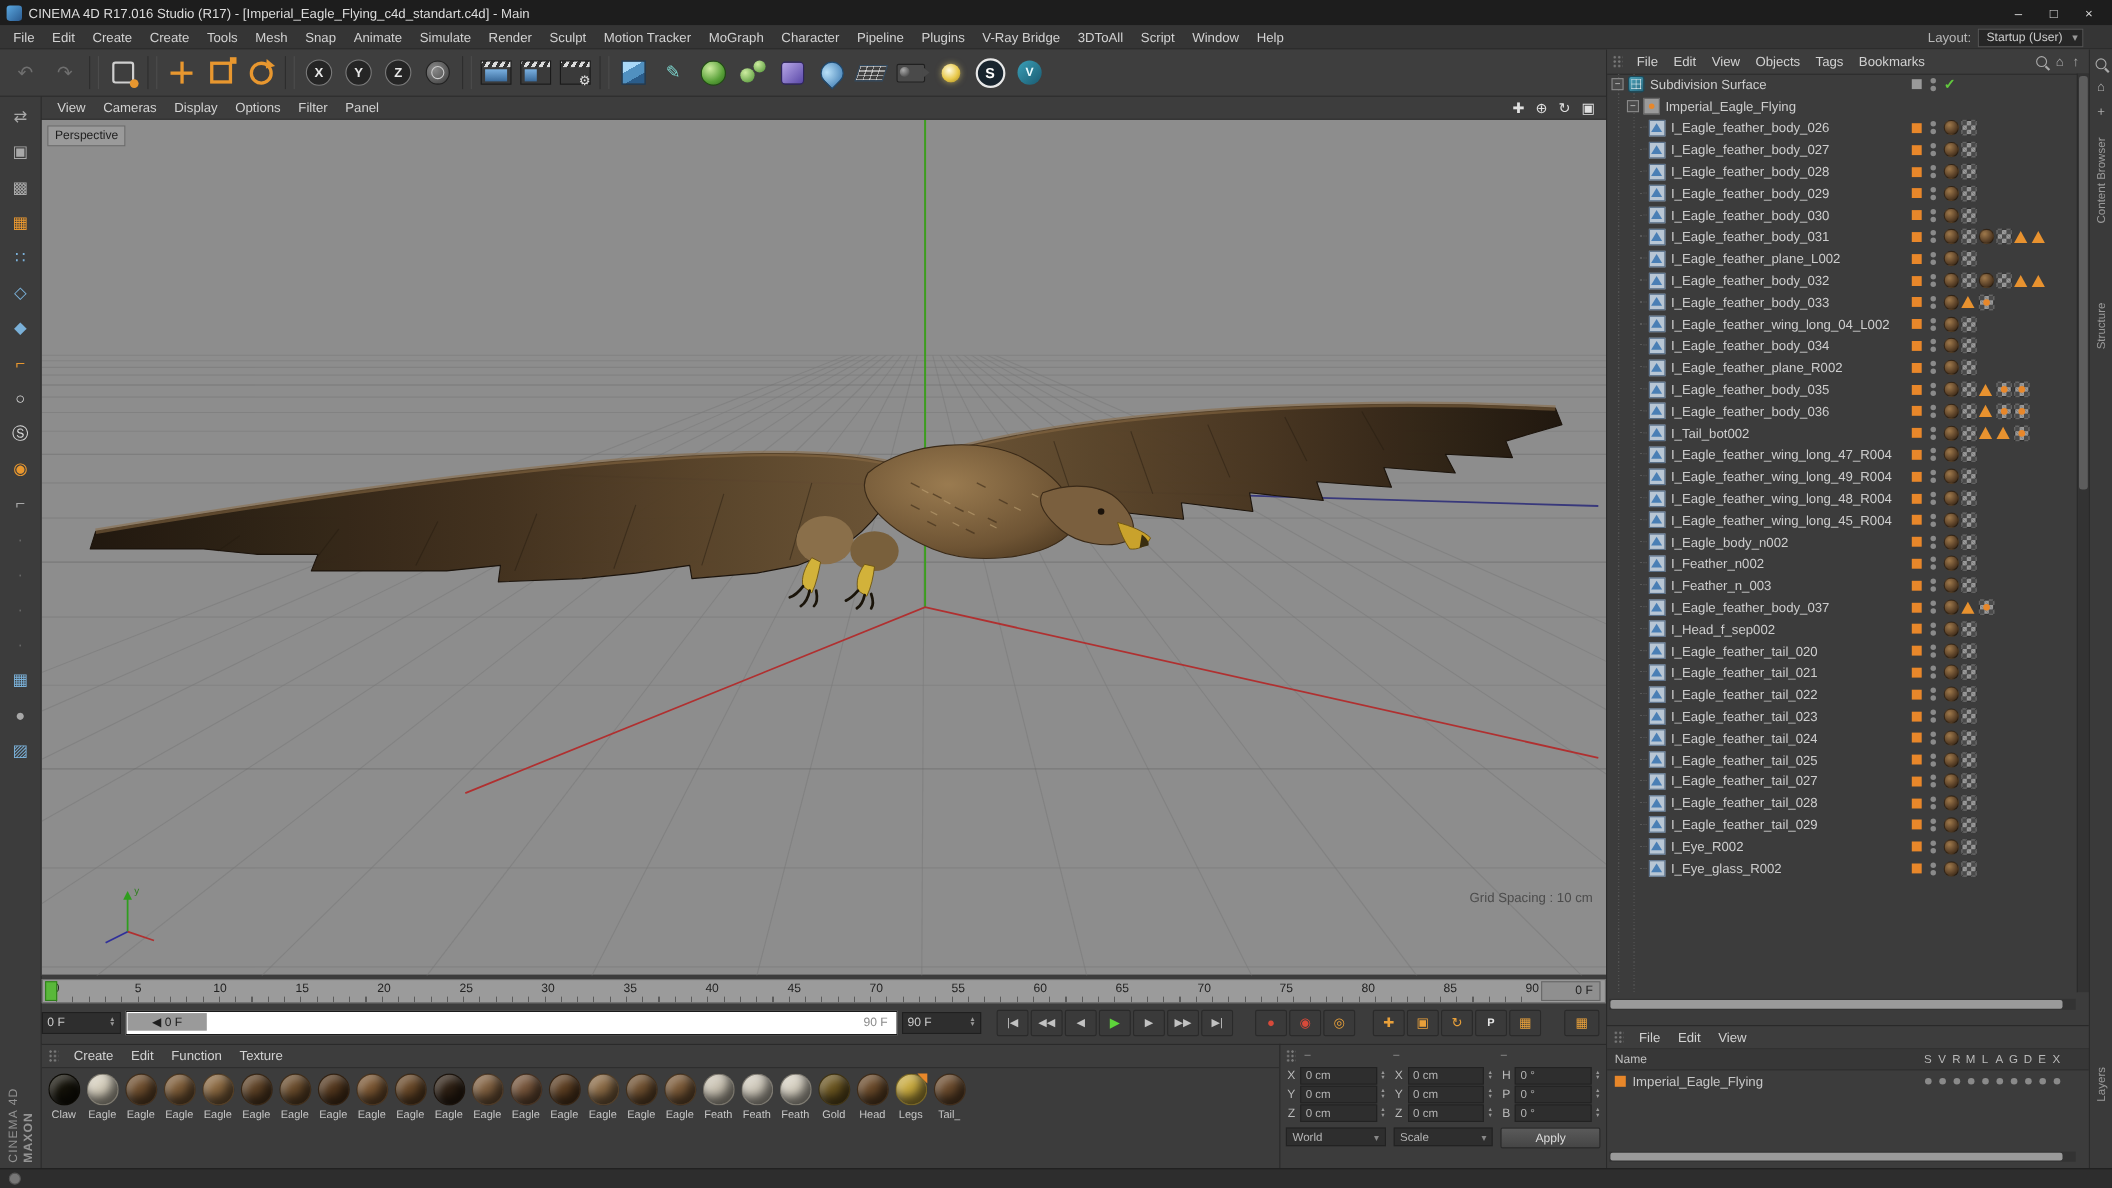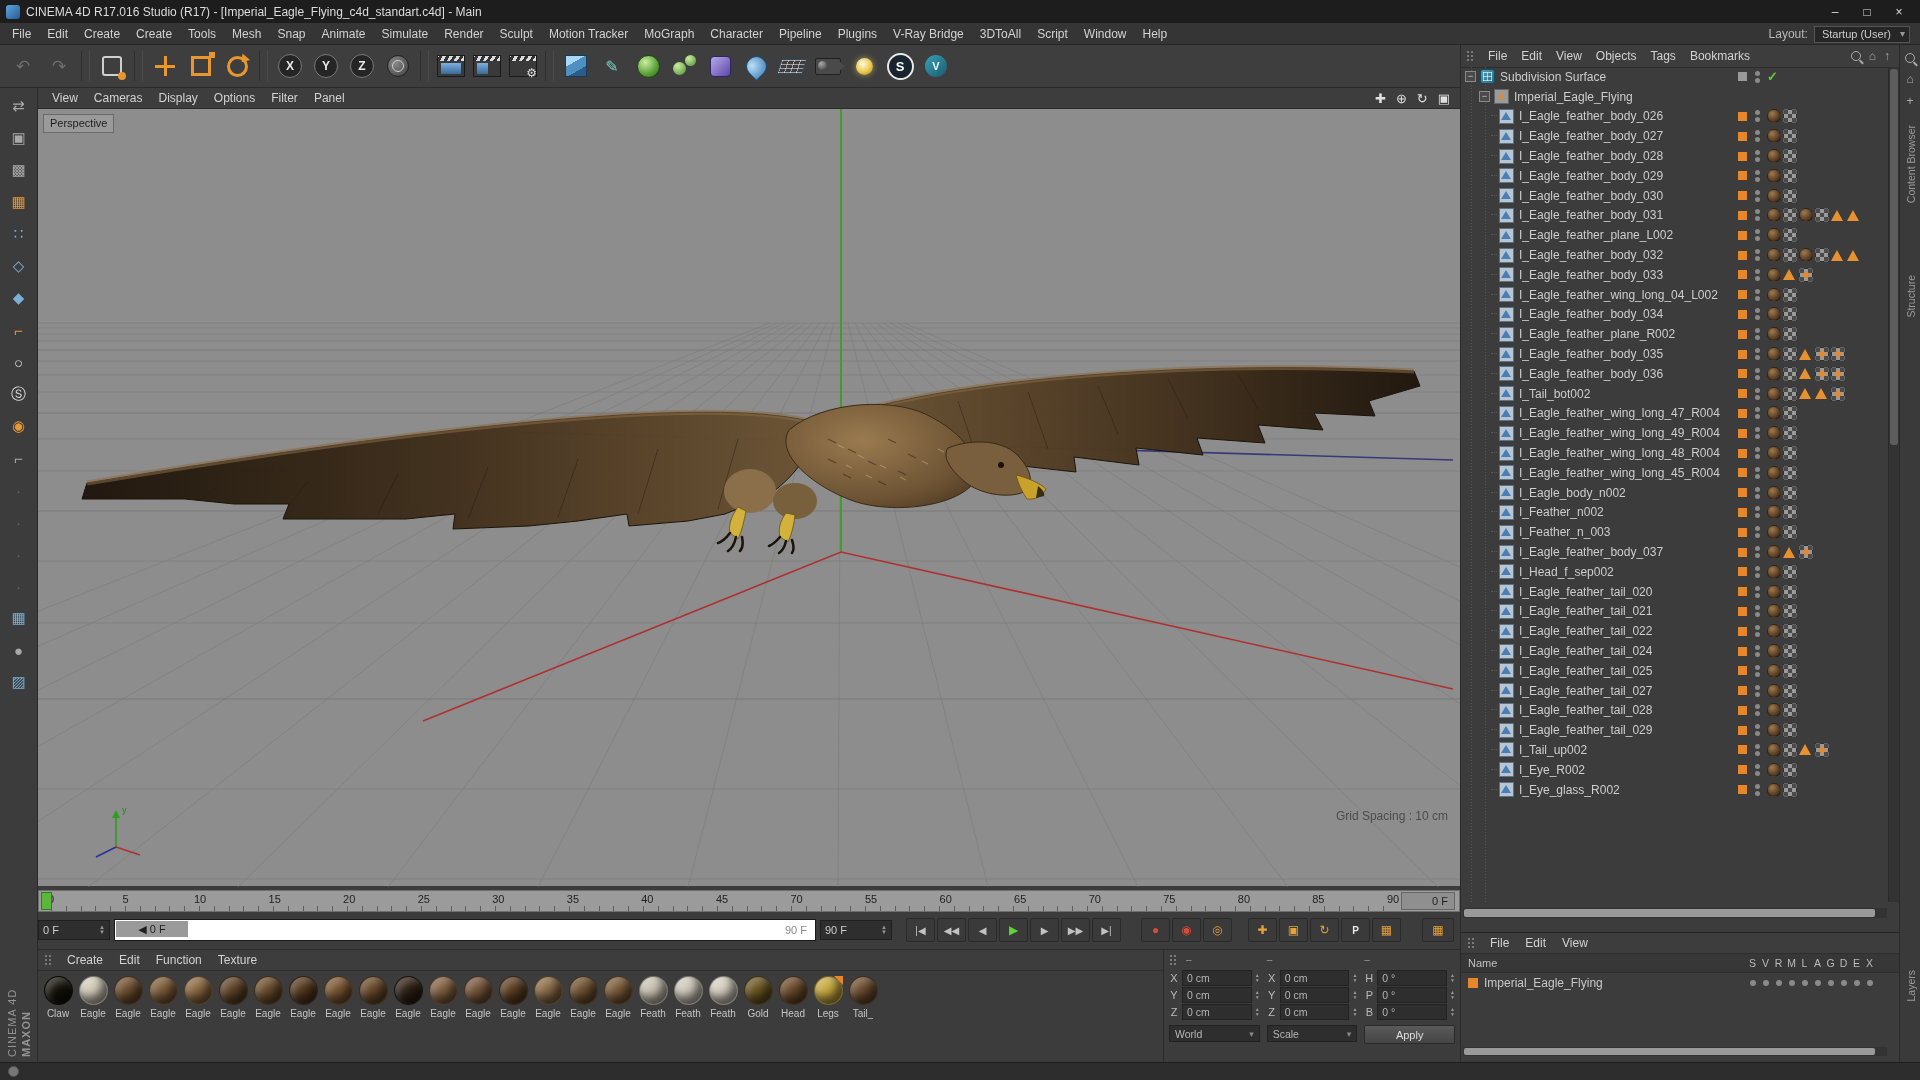--- a/index.html
+++ b/index.html
@@ -10,21 +10,21 @@
   
   .titlebar{position:absolute;left:0;top:0;width:100%;height:23px;background:#1d1d1d;display:flex;align-items:center;padding:0 6px;box-sizing:border-box;gap:6px}
   .app-ico{width:14px;height:14px;background:linear-gradient(135deg,#5aa8e0,#2a5a90);border-radius:3px;flex:none}
   .title-text{color:#dcdcdc;font-size:12px;white-space:nowrap}
   .win-controls{margin-left:auto;display:flex;gap:2px}
   .win-btn{width:30px;height:20px;display:flex;align-items:center;justify-content:center;color:#ddd;font-size:12px}
 
   
   .menubar{position:absolute;left:0;top:23px;width:100%;height:22px;background:#353535;border-bottom:1px solid #262626;display:flex;align-items:center;padding:0 4px;box-sizing:border-box}
   .menu-item{padding:0 8px;color:#d2d2d2;white-space:nowrap}
-  .layout-wrap{margin-left:auto;display:flex;align-items:center;gap:6px;padding-right:10px}
+  .layout-wrap{margin-left:auto;display:flex;align-items:center;gap:6px;padding-right:26px}
   .layout-label{color:#b8b8b8}
   .layout-select{background:#262626;border:1px solid #555;padding:1px 18px 2px 7px;color:#ccc;position:relative;font-size:11px}
   .layout-select::after{content:'▾';position:absolute;right:4px;top:1px;color:#999;font-size:10px}
 
   
   .toolbar{position:absolute;left:0;top:45px;width:100%;height:43px;background:#3e3e3e;border-bottom:1px solid #2a2a2a;display:flex;align-items:center;padding:0 6px;gap:2px;box-sizing:border-box}
   .tb-item{width:34px;height:34px;display:flex;align-items:center;justify-content:center;border-radius:3px;flex:none}
   .tb-item .g{display:flex;align-items:center;justify-content:center}
   .tb-item.sep{width:7px;height:30px;border-left:1px solid #2d2d2d;border-right:1px solid #4c4c4c;margin:0 3px;border-radius:0}
   .glyph .g{font-size:17px;color:#b5b5b5}
@@ -1367,20 +1367,35 @@
               <i></i>
               <i></i>
             </span>
             <span class="tags">
               <span class="tag mat"></span>
               <span class="tag uvw"></span>
             </span>
           </span>
         </div>
       
+        <div class="om-row child">
+          <span class="obj-ico"></span>
+          <span class="om-name">I_Eagle_feather_tail_023</span>
+          <span class="om-right">
+            <span class="chip"></span>
+            <span class="vdots">
+              <i></i>
+              <i></i>
+            </span>
+            <span class="tags">
+              <span class="tag mat"></span>
+              <span class="tag uvw"></span>
+            </span>
+          </span>
+        </div>
       
         <div class="om-row child">
           <span class="obj-ico"></span>
           <span class="om-name">I_Eagle_feather_tail_024</span>
           <span class="om-right">
             <span class="chip"></span>
             <span class="vdots">
               <i></i>
               <i></i>
             </span>
@@ -1449,37 +1464,20 @@
               <i></i>
               <i></i>
             </span>
             <span class="tags">
               <span class="tag mat"></span>
               <span class="tag uvw"></span>
             </span>
           </span>
         </div>
       
-        <div class="om-row child">
-          <span class="obj-ico"></span>
-          <span class="om-name">I_Tail_up002</span>
-          <span class="om-right">
-            <span class="chip"></span>
-            <span class="vdots">
-              <i></i>
-              <i></i>
-            </span>
-            <span class="tags">
-              <span class="tag mat"></span>
-              <span class="tag uvw"></span>
-              <span class="tag tri"></span>
-              <span class="tag sel"></span>
-            </span>
-          </span>
-        </div>
       
       
         <div class="om-row child">
           <span class="obj-ico"></span>
           <span class="om-name">I_Eye_R002</span>
           <span class="om-right">
             <span class="chip"></span>
             <span class="vdots">
               <i></i>
               <i></i>

